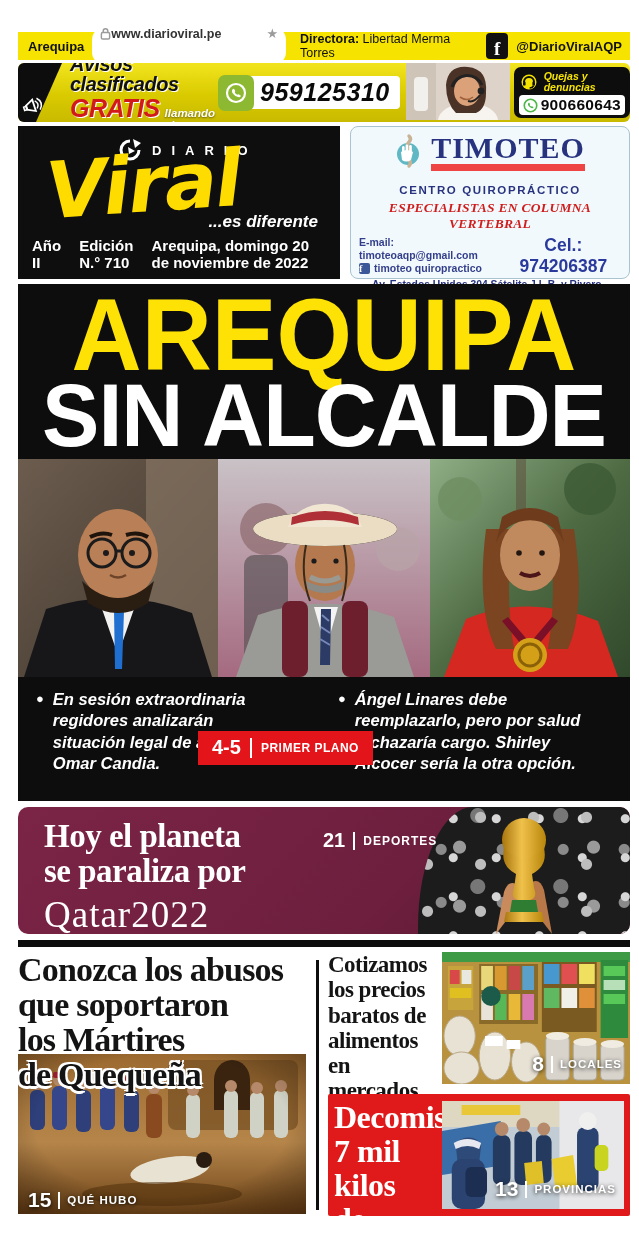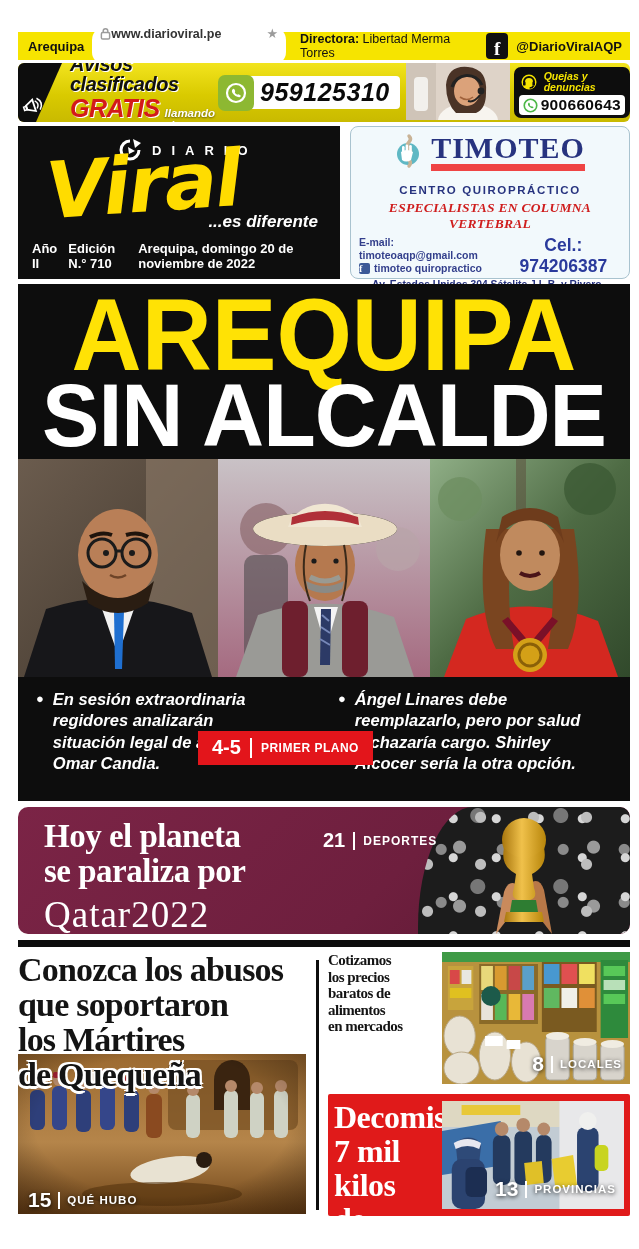--- a/index.html
+++ b/index.html
@@ -60,21 +60,21 @@
   .logo-box { width:322px; height:100%; background:#0e0e0e; position:relative; }
   .kicker-row { display:flex; align-items:center; gap:10px; margin:12px 0 0 100px; }
   .viral-icon { width:24px; height:24px; }
   .kicker { color:#fff; font-weight:bold; font-size:13px; letter-spacing:10px; }
   .viral-word { color:#ffdc00; font-family:"DejaVu Sans",sans-serif; font-weight:bold;
     font-style:italic; font-size:78px; line-height:0.9; margin:-16px 0 0 28px;
     transform:rotate(-4deg); letter-spacing:-2px; }
   .tagline { color:#fff; font-weight:bold; font-style:italic; font-size:17px;
     text-align:right; margin:-4px 22px 0 0; }
   .mast-meta { position:absolute; left:0; right:15px; bottom:8px; display:flex;
-    padding:0 14px; gap:11px; color:#fff; font-size:13px; font-weight:bold; }
+    padding:0 14px; gap:18px; color:#fff; font-size:15px; font-weight:bold; }
 
   .timoteo { flex:1; height:100%; background:#f2f9fc; border:1px solid #a9c3cf; border-radius:8px;
     padding:5px 8px 4px; text-align:center; color:#27337f; }
   .tim-brand-row { display:flex; align-items:center; justify-content:center; gap:6px; }
   .tim-logo { width:30px; height:38px; }
   .tim-name { font-family:"Liberation Serif",serif; font-weight:bold; font-size:30px;
     letter-spacing:1px; color:#27337f; border-bottom:7px solid #ef4444; line-height:1.05; }
   .tim-type { font-size:11.5px; font-weight:bold; letter-spacing:1.6px; margin-top:13px; }
   .tim-spec { font-family:"Liberation Serif",serif; font-weight:bold; font-style:italic;
     font-size:13.5px; color:#cf1d1d; margin-top:4px; letter-spacing:0.3px;}
@@ -140,21 +140,21 @@
   .col-left { width:298px; position:relative; }
   .left-hl { position:relative; z-index:2; font-family:"Liberation Serif",serif; font-weight:bold;
     color:#141414; font-size:34px; line-height:1.03; letter-spacing:-0.8px;
     text-shadow:-2px -2px 0 #fff, 2px -2px 0 #fff, -2px 2px 0 #fff, 2px 2px 0 #fff, 0 3px 0 #fff; }
   .painting { position:absolute; left:0; right:10px; top:102px; bottom:6px; overflow:hidden; }
   .painting svg { width:100%; height:100%; display:block; }
   .vdivider { width:3px; background:#0d0d0d; margin:8px 0 10px; flex:none; }
   .col-right { flex:1; padding-left:9px; display:flex; flex-direction:column; }
   .market-row { display:flex; height:132px; }
   .market-hl { width:112px; font-family:"Liberation Serif",serif; font-weight:bold; color:#141414;
-    font-size:15px; line-height:1.1; letter-spacing:-0.5px; }
+    font-size:23px; line-height:1.1; letter-spacing:-0.5px; }
   .market-photo { position:relative; flex:1; margin-left:2px; overflow:hidden; }
   .market-photo svg { width:100%; height:100%; display:block; }
   .fish-card { margin-top:10px; height:122px; background:#e01a1a; display:flex; padding:7px 6px;
     border-radius:2px; }
   .fish-hl { width:106px; font-family:"Liberation Serif",serif; font-weight:bold; color:#ffffff;
     font-size:32px; line-height:1.06; letter-spacing:-0.5px; }
   .fish-photo { position:relative; flex:1; margin-left:2px; overflow:hidden; }
   .fish-photo svg { width:100%; height:100%; display:block; }
 
   .photo-label { position:absolute; display:flex; align-items:center; gap:7px;

